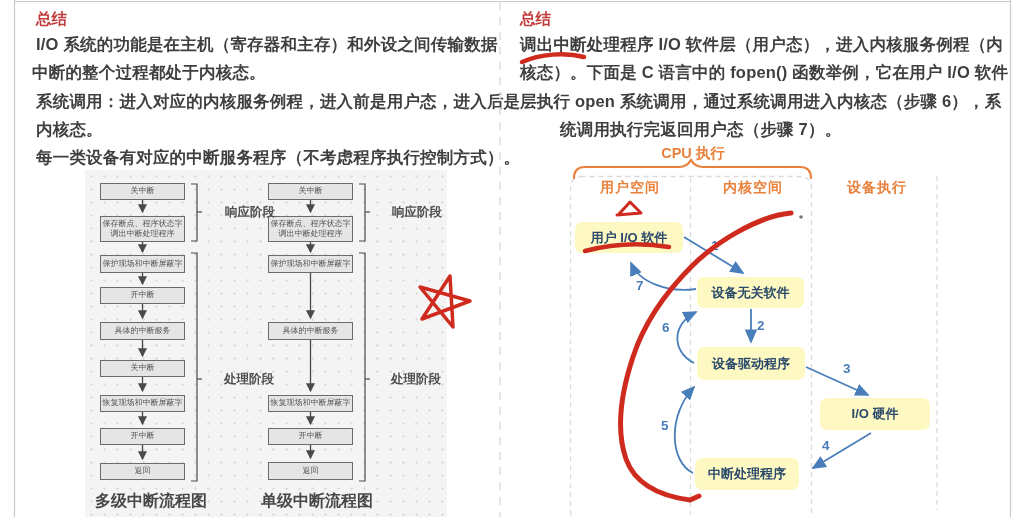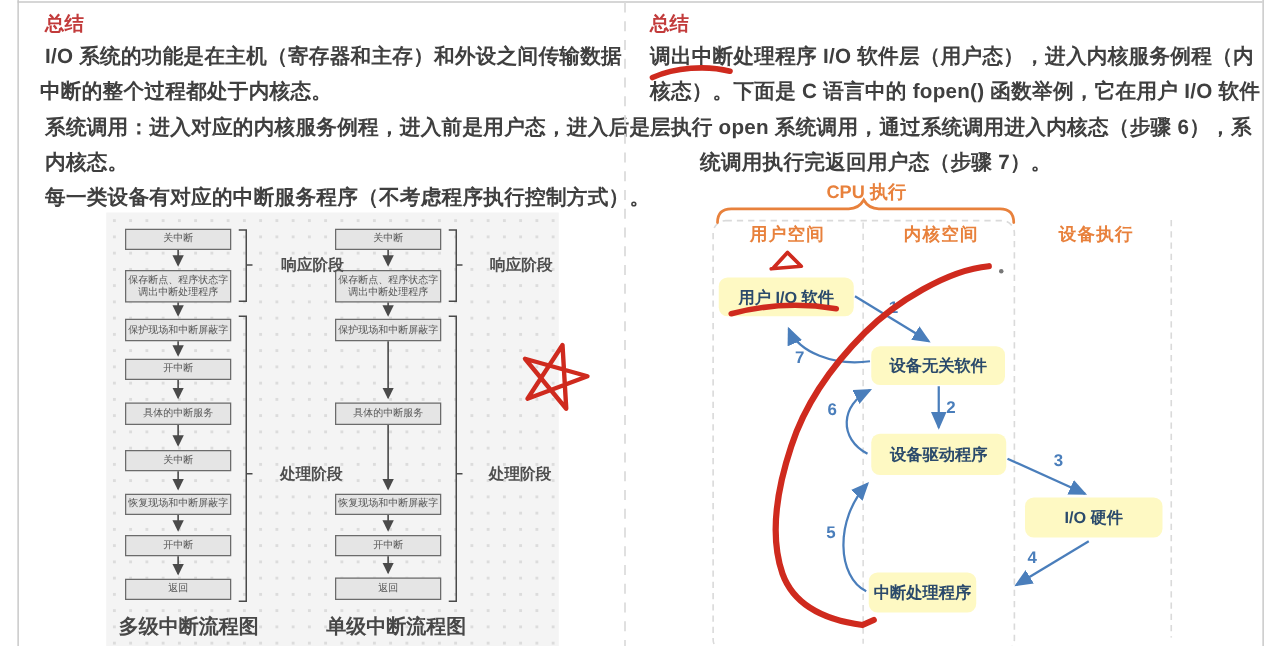--- a/index.html
+++ b/index.html
@@ -139,21 +139,21 @@
 
   <div class="cpuhdr">CPU 执行</div>
   <div class="colhdr" style="left:585px;top:179px;">用户空间</div>
   <div class="colhdr" style="left:708px;top:179px;">内核空间</div>
   <div class="colhdr" style="left:832px;top:179px;">设备执行</div>
 
   <div class="bbox" style="left:575px;top:222px;width:108px;height:31px;">用户 I/O 软件</div>
   <div class="bbox" style="left:697px;top:277px;width:107px;height:31px;">设备无关软件</div>
   <div class="bbox" style="left:697px;top:347px;width:108px;height:33px;">设备驱动程序</div>
   <div class="bbox" style="left:820px;top:398px;width:110px;height:32px;">I/O 硬件</div>
-  <div class="bbox" style="left:695px;top:458px;width:86px;height:32px;">中断处理程序</div>
+  <div class="bbox" style="left:695px;top:458px;width:104px;height:32px;">中断处理程序</div>
 
   <div class="step" style="left:711px;top:238px;">1</div>
   <div class="step" style="left:757px;top:318px;">2</div>
   <div class="step" style="left:843px;top:361px;">3</div>
   <div class="step" style="left:822px;top:438px;">4</div>
   <div class="step" style="left:661px;top:418px;">5</div>
   <div class="step" style="left:662px;top:320px;">6</div>
   <div class="step" style="left:636px;top:278px;">7</div>
 
   <svg id="overlay" viewBox="0 0 1024 517">

